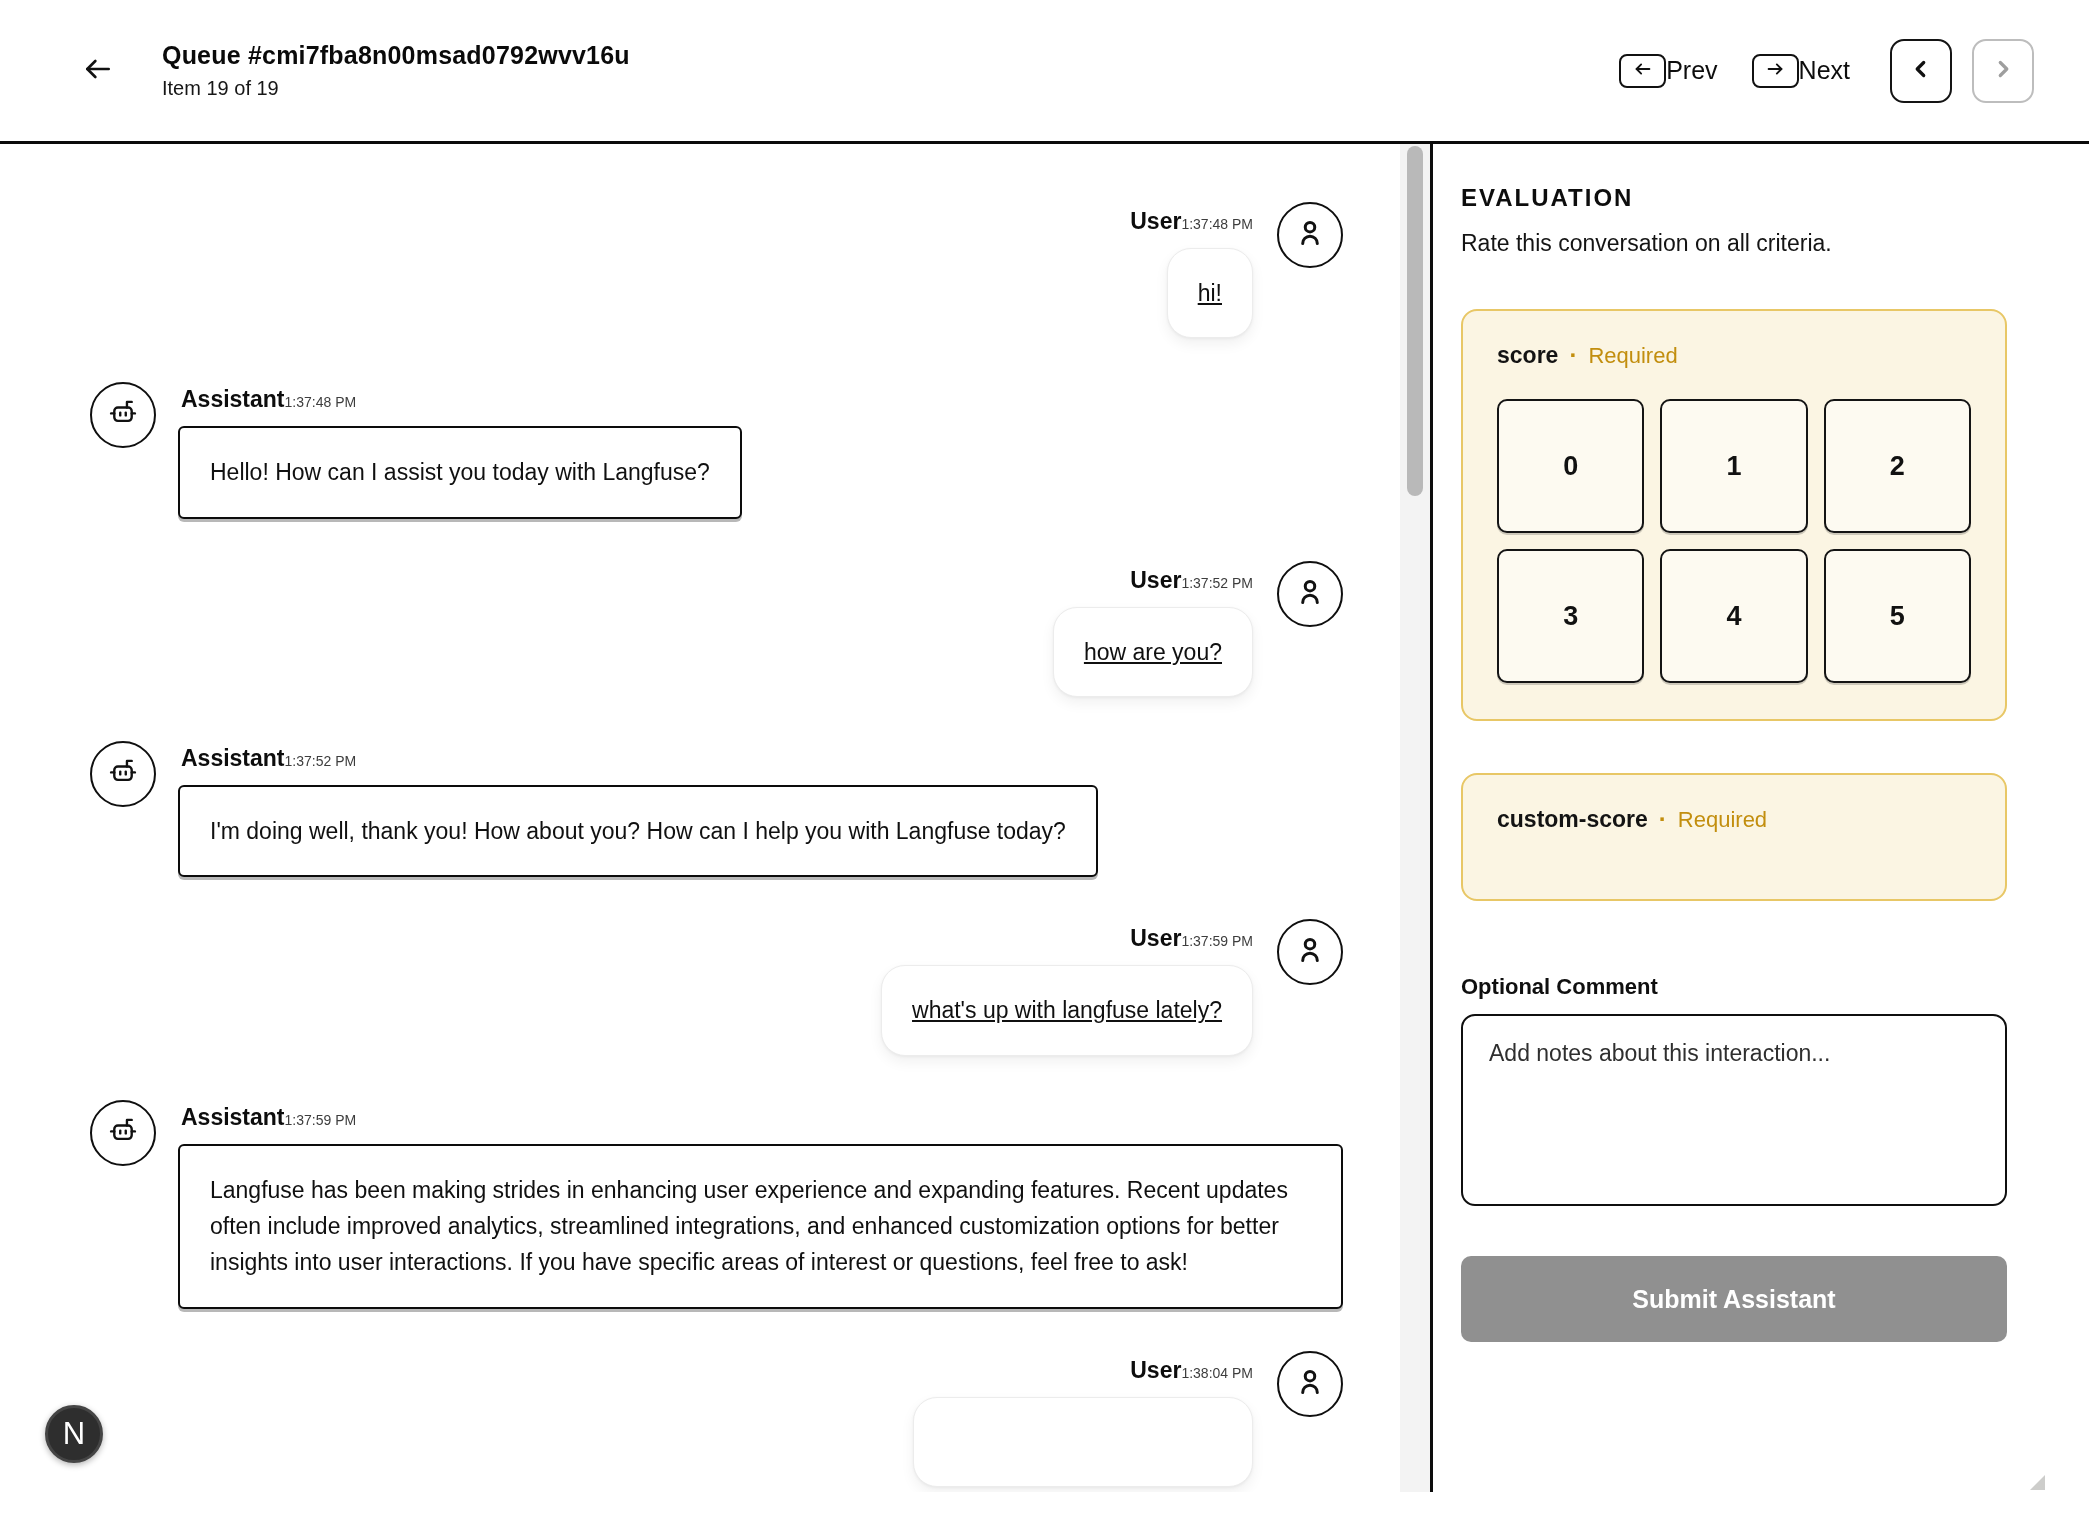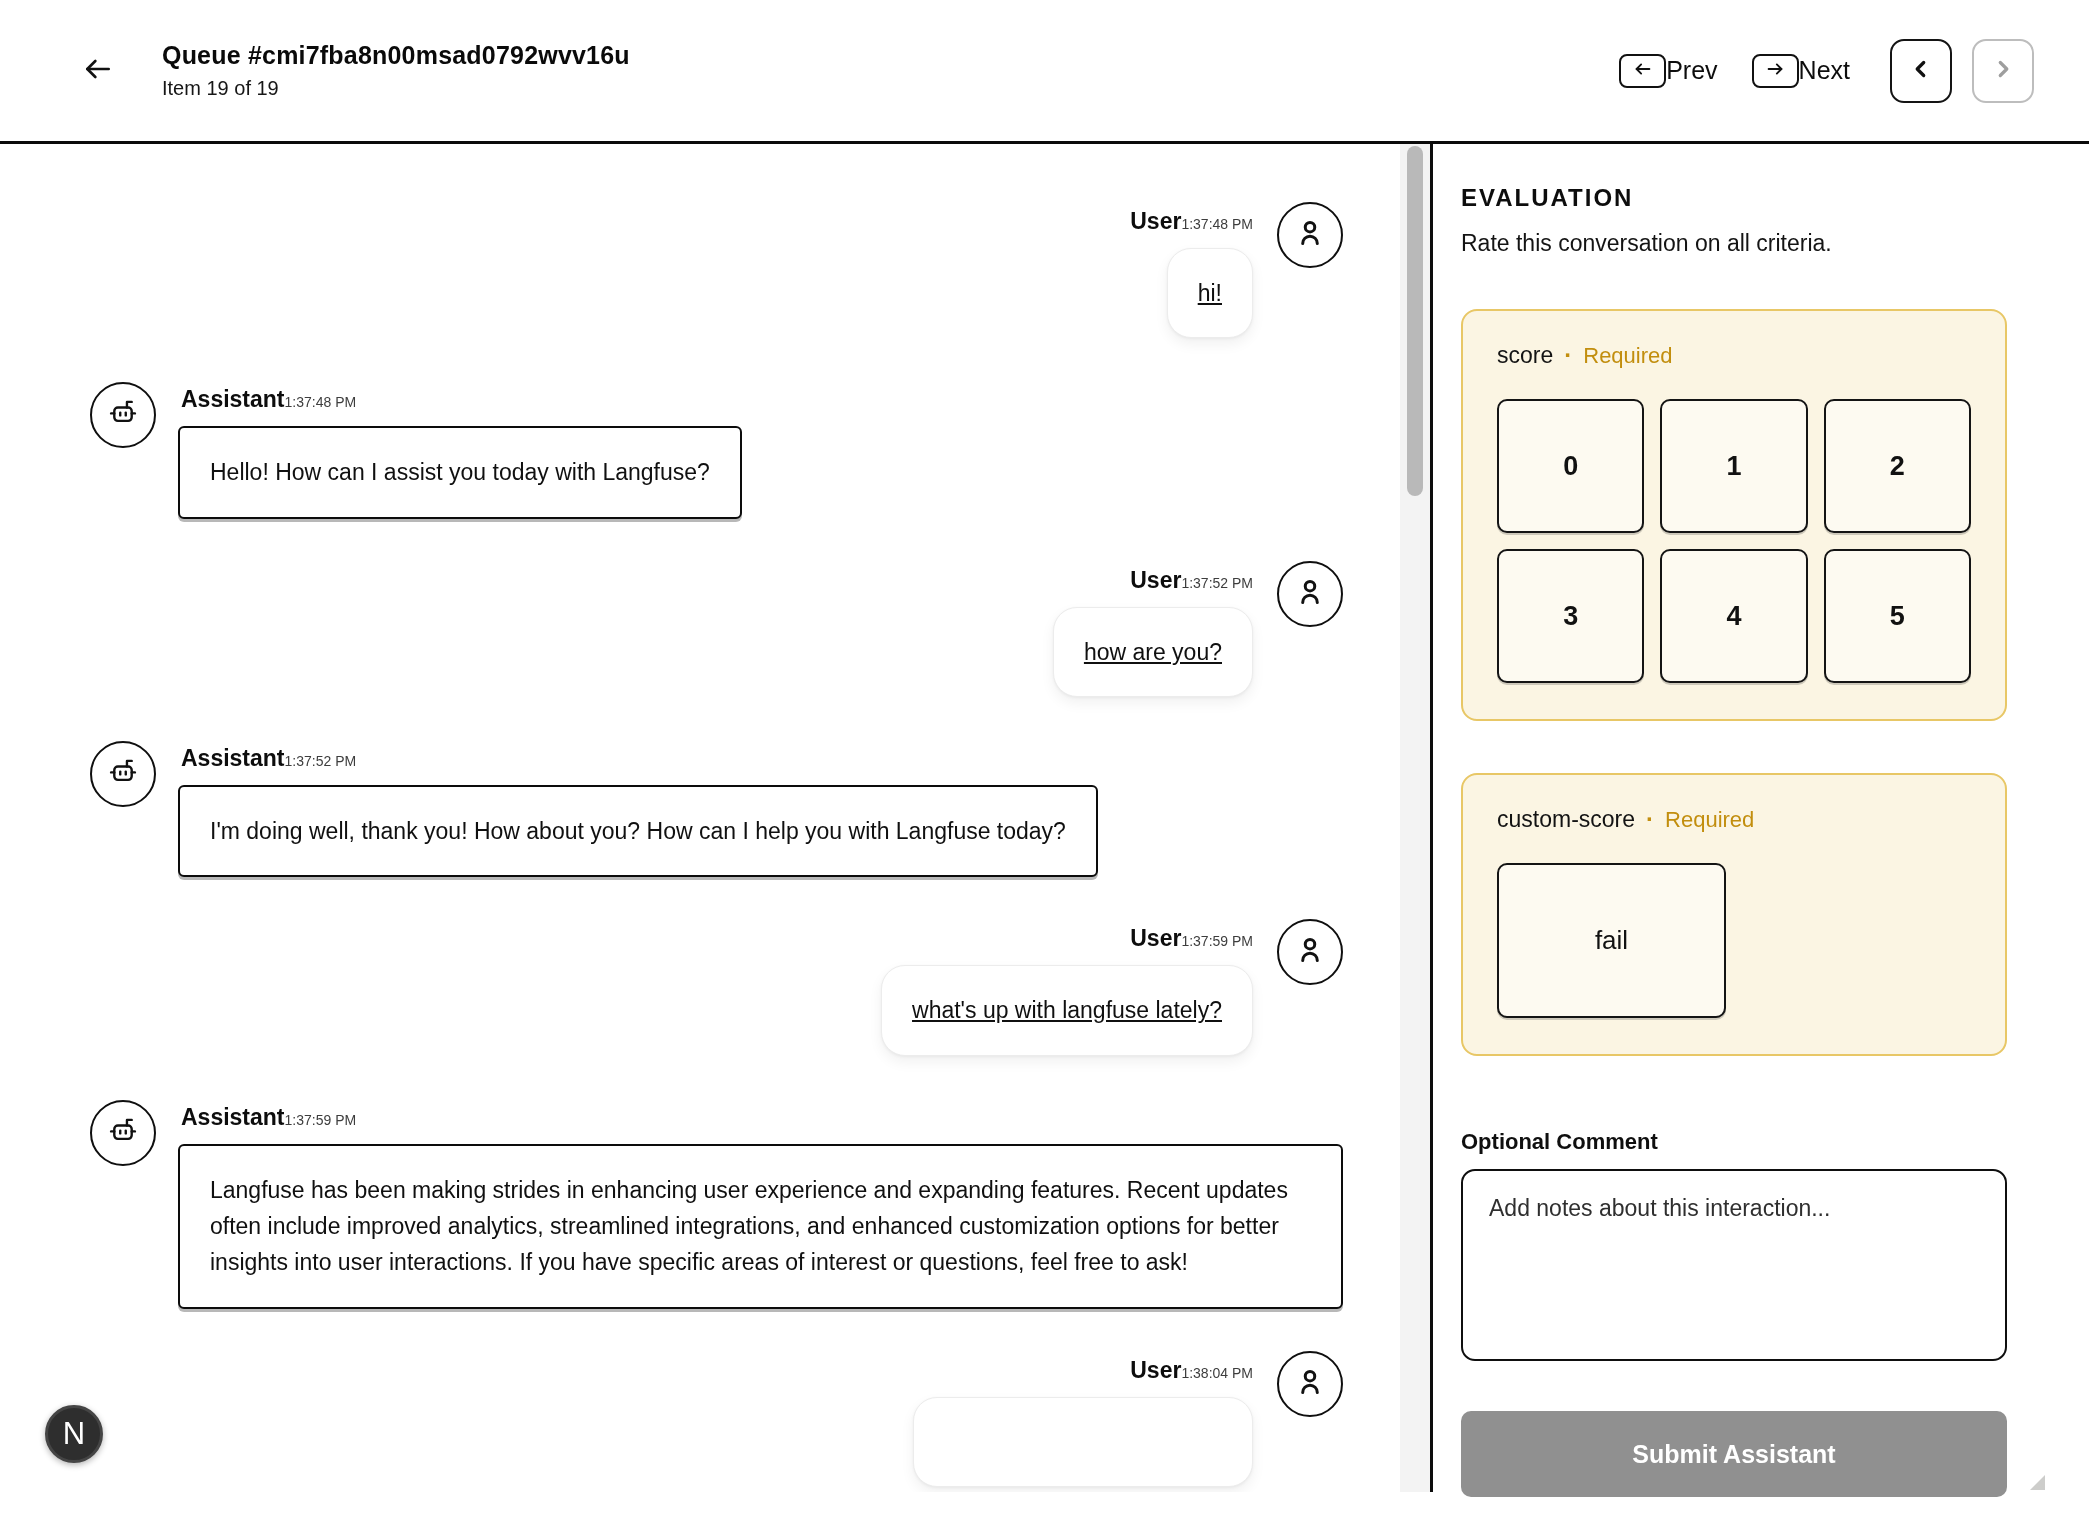--- a/index.html
+++ b/index.html
@@ -71,21 +71,21 @@
 
   
   .eval-pane { flex:1; padding:40px 82px 0 28px; position:relative; background:#fff; }
   .eval-title { font-size:24px; font-weight:600; letter-spacing:2px; color:#0d0d0d; }
   .eval-sub { font-size:23px; font-weight:400; color:#141414; margin-top:18px; }
 
   .crit-card { margin-top:52px; background:#fbf5e3; border:2px solid #e8c766;
     border-radius:16px; padding:30px 34px 36px; }
   .crit-card:first-of-type { margin-top:52px; }
   .crit-head { display:flex; align-items:baseline; gap:11px; }
-  .crit-name { font-size:23px; font-weight:400; color:#131313; }
+  .crit-name { font-size:23px; font-weight:700; color:#131313; }
   .crit-dot { font-size:24px; font-weight:700; color:#c28e0e; }
   .crit-req { font-size:22px; font-weight:400; color:#c28e0e; }
   .opt-grid { display:grid; gap:16px; margin-top:30px; }
   .opt-grid.cols-3 { grid-template-columns:repeat(3,1fr); }
   .opt-grid.cols-2 { grid-template-columns:repeat(2,1fr); }
   .opt-btn { background:#fdfaf1; border:2.5px solid #141414; border-radius:10px;
     font-size:27px; font-weight:700; color:#111; cursor:pointer;
     display:flex; align-items:center; justify-content:center;
     font-family:"Liberation Sans","DejaVu Sans",sans-serif;
     box-shadow:0 2px 0 rgba(0,0,0,.18); }
@@ -317,21 +317,20 @@
               <button class="opt-btn">5</button>
             </div>
      </div>
           <div class="crit-card">
        <div class="crit-head">
          <span class="crit-name">custom-score</span>
          <span class="crit-dot">·</span>
          <span class="crit-req">Required</span>
        </div>
        <div class="opt-grid cols-2">
-              <button class="opt-btn">fail</button>
             </div>
      </div>
         </div>
 
       <div class="comment-label">Optional Comment</div>
       <textarea class="comment-box" placeholder="Add notes about this interaction..." style=""></textarea>
 
       <button class="submit-btn" disabled="">Submit Assistant</button>
 
       <div class="resize-grip"></div>

